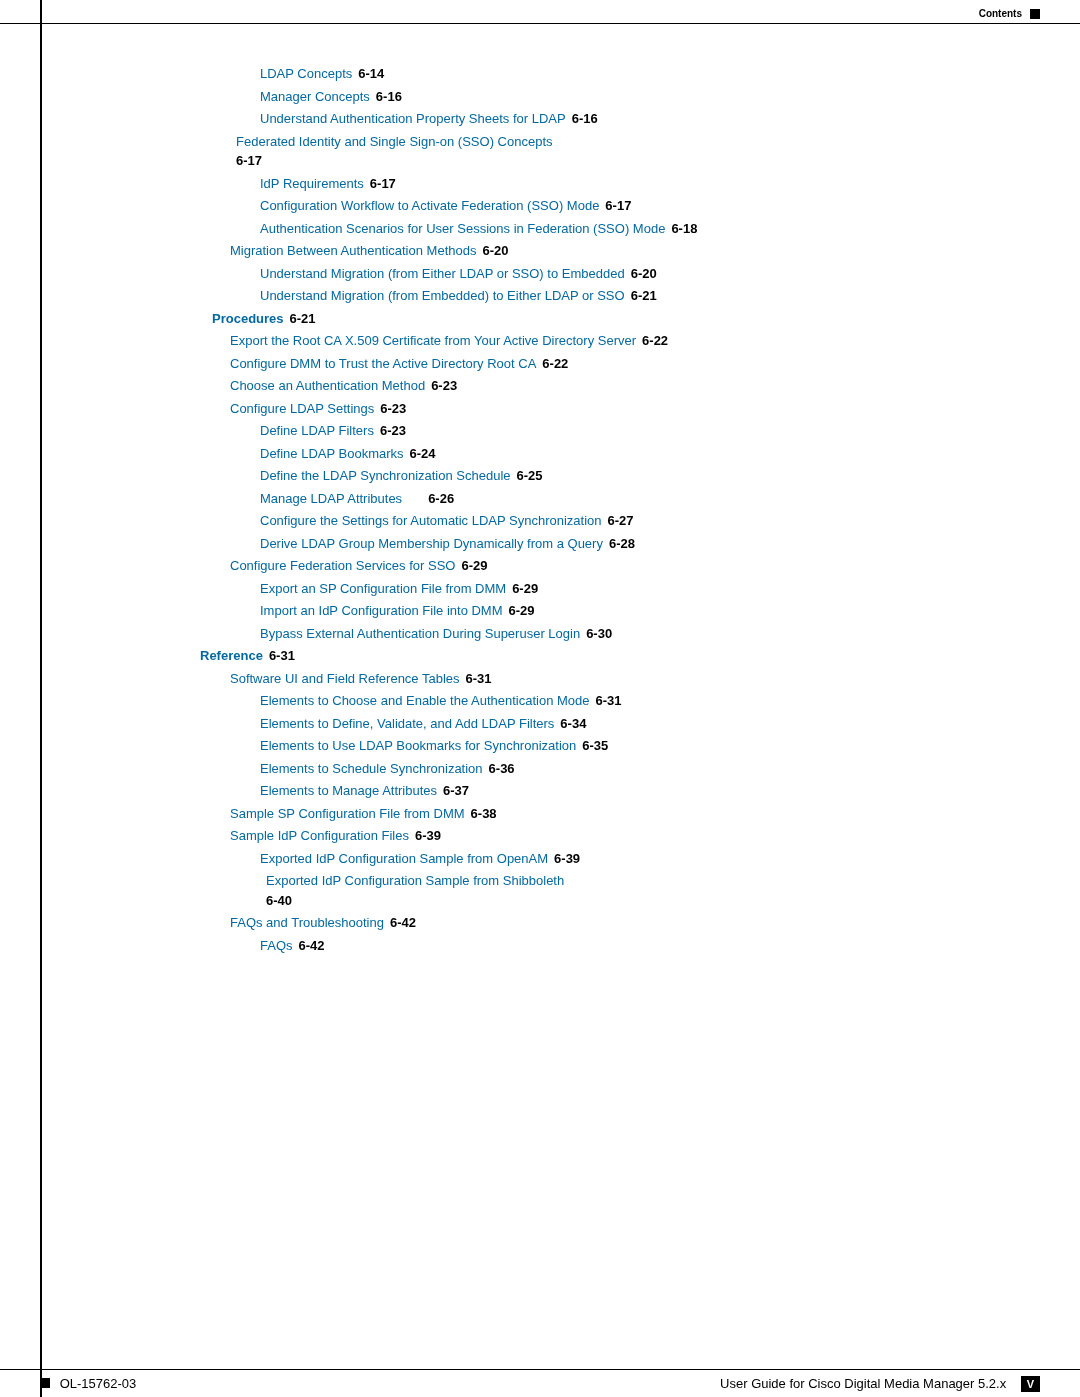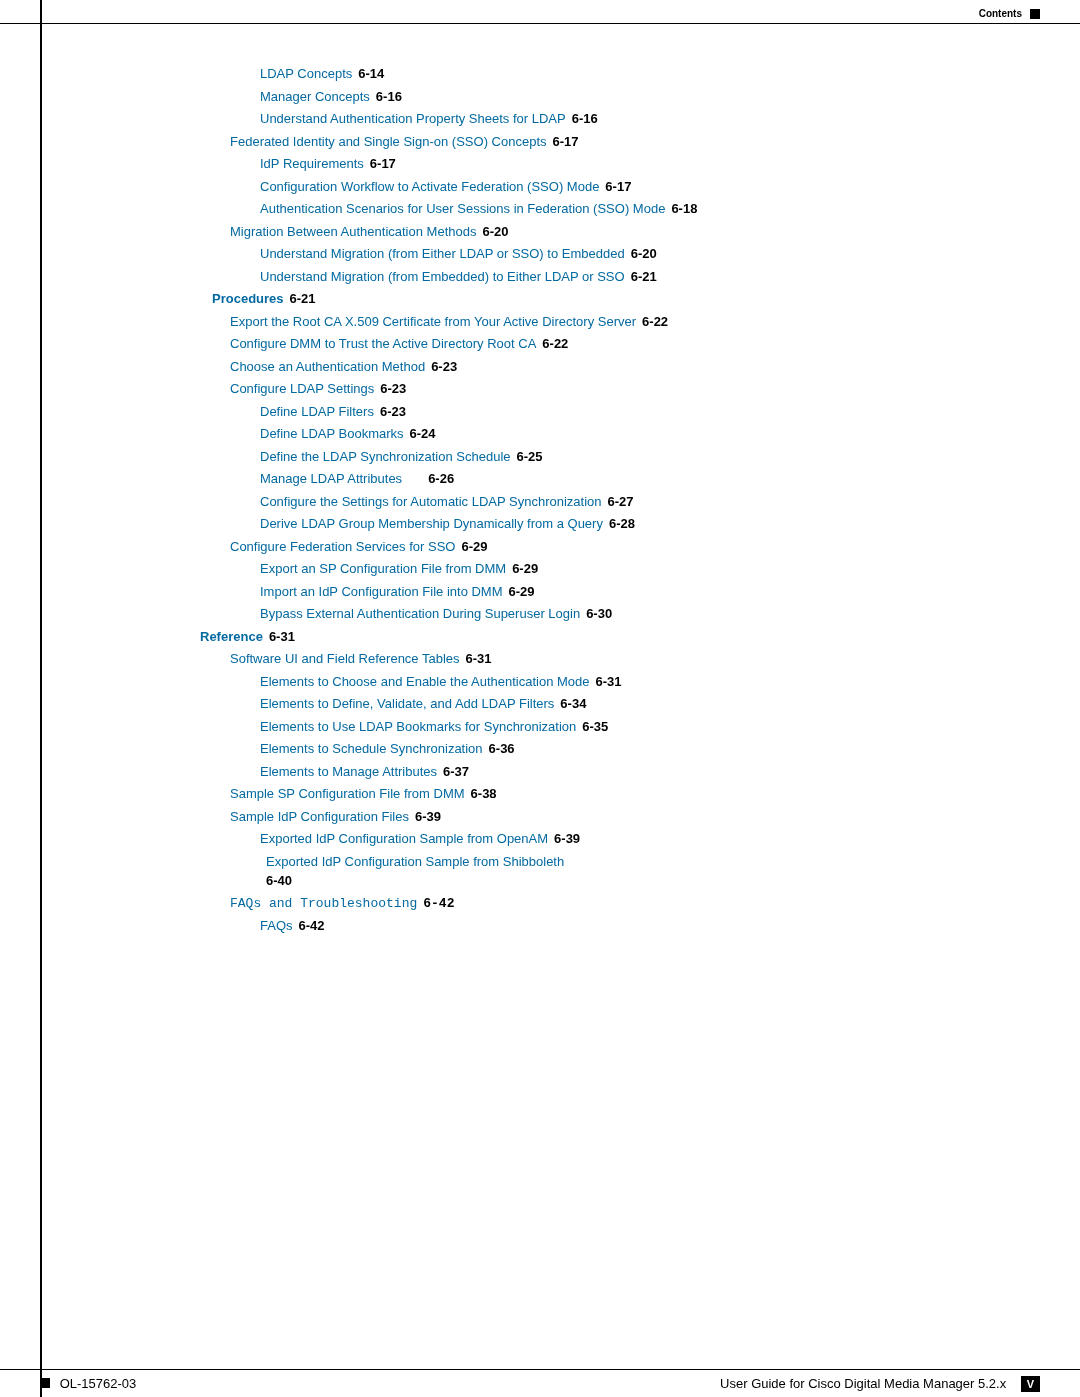--- a/index.html
+++ b/index.html
@@ -115,21 +115,21 @@
       <span class="toc-number">6-14</span>
     </div>
     <div class="toc-entry" style="padding-left: 60px;">
       <a href="#" class="toc-link">Manager Concepts</a>
       <span class="toc-number">6-16</span>
     </div>
     <div class="toc-entry" style="padding-left: 60px;">
       <a href="#" class="toc-link">Understand Authentication Property Sheets for LDAP</a>
       <span class="toc-number">6-16</span>
     </div>
-    <div class="toc-entry" style="padding-left: 30px;">
+    <div class="toc-entry" style="padding-left: 30px; flex-direction: column;">
       <a href="#" class="toc-link">Federated Identity and Single Sign-on (SSO) Concepts</a>
       <span class="toc-number">6-17</span>
     </div>
     <div class="toc-entry" style="padding-left: 60px;">
       <a href="#" class="toc-link">IdP Requirements</a>
       <span class="toc-number">6-17</span>
     </div>
     <div class="toc-entry" style="padding-left: 60px;">
       <a href="#" class="toc-link">Configuration Workflow to Activate Federation (SSO) Mode</a>
       <span class="toc-number">6-17</span>
@@ -247,21 +247,21 @@
       <span class="toc-number">6-39</span>
     </div>
     <div class="toc-entry" style="padding-left: 60px;">
       <a href="#" class="toc-link">Exported IdP Configuration Sample from OpenAM</a>
       <span class="toc-number">6-39</span>
     </div>
     <div class="toc-entry" style="padding-left: 60px; flex-direction: column;">
       <a href="#" class="toc-link">Exported IdP Configuration Sample from Shibboleth</a>
       <span class="toc-number">6-40</span>
     </div>
-    <div class="toc-entry" style="padding-left: 30px; font-family: Liberation Mono, monospace;">
+    <div class="toc-entry" style="padding-left: 30px;">
       <a href="#" class="toc-link">FAQs and Troubleshooting</a>
       <span class="toc-number">6-42</span>
     </div>
     <div class="toc-entry" style="padding-left: 60px;">
       <a href="#" class="toc-link">FAQs</a>
       <span class="toc-number">6-42</span>
     </div>
   </div>
 
 <div class="footer">

